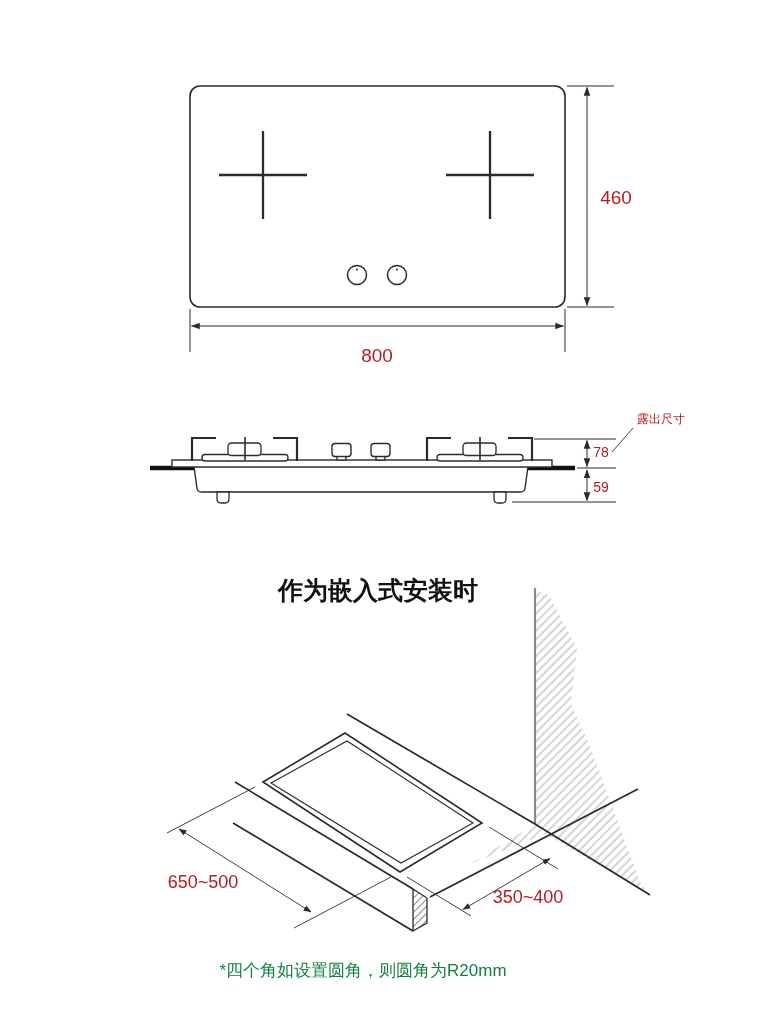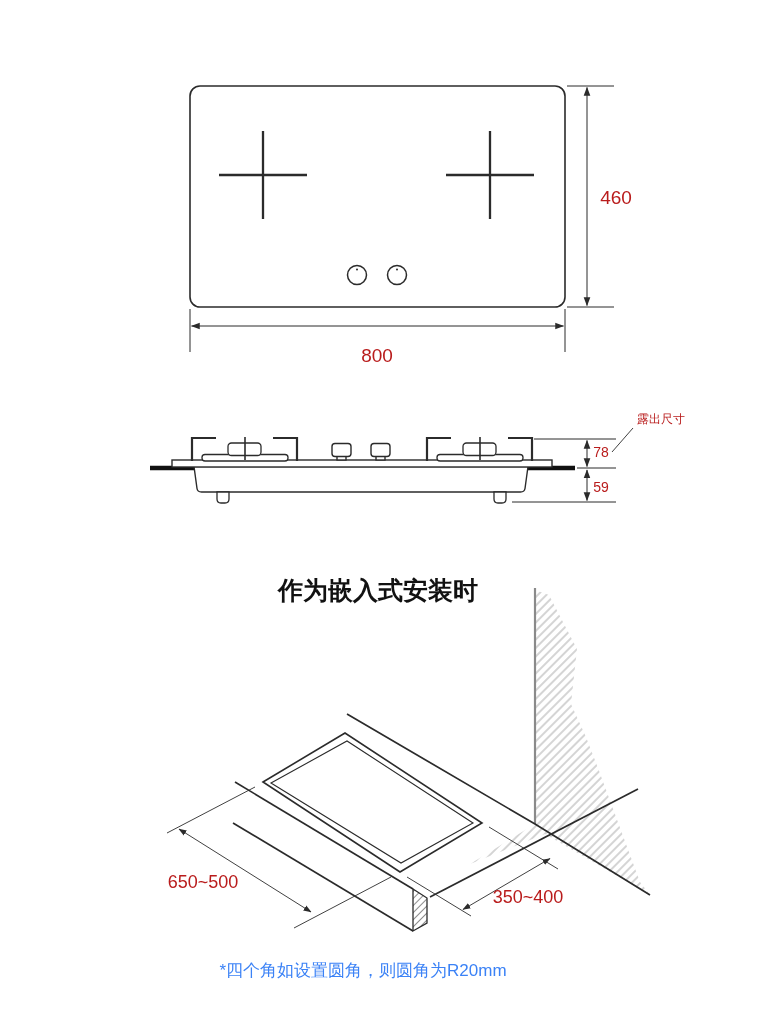--- a/index.html
+++ b/index.html
@@ -16,21 +16,21 @@
     color:#b91c1c;
     white-space:nowrap;
     transform:translateX(-50%);
     line-height:1;
   }
   .dim-num{font-size:19px;}
   .dim-small{font-size:14px;}
   .cjk{font-size:12px;}
   .iso-dim{font-size:18px;}
   .title{font-size:25px;font-weight:bold;color:#111;}
-  .footnote{font-size:17px;color:#3b82f6;}
+  .footnote{font-size:17px;color:#15803d;}
 </style>
 </head>
 <body>
 
 <div class="stage">
 
   <svg width="768" height="1024" viewBox="0 0 768 1024">
     <defs>
       <marker id="arr" viewBox="0 0 10 10" refX="9.2" refY="5" markerWidth="9" markerHeight="9" orient="auto-start-reverse">
         <path d="M0,1.3 L10,5 L0,8.7 Z" fill="#2b2b2b"></path>

